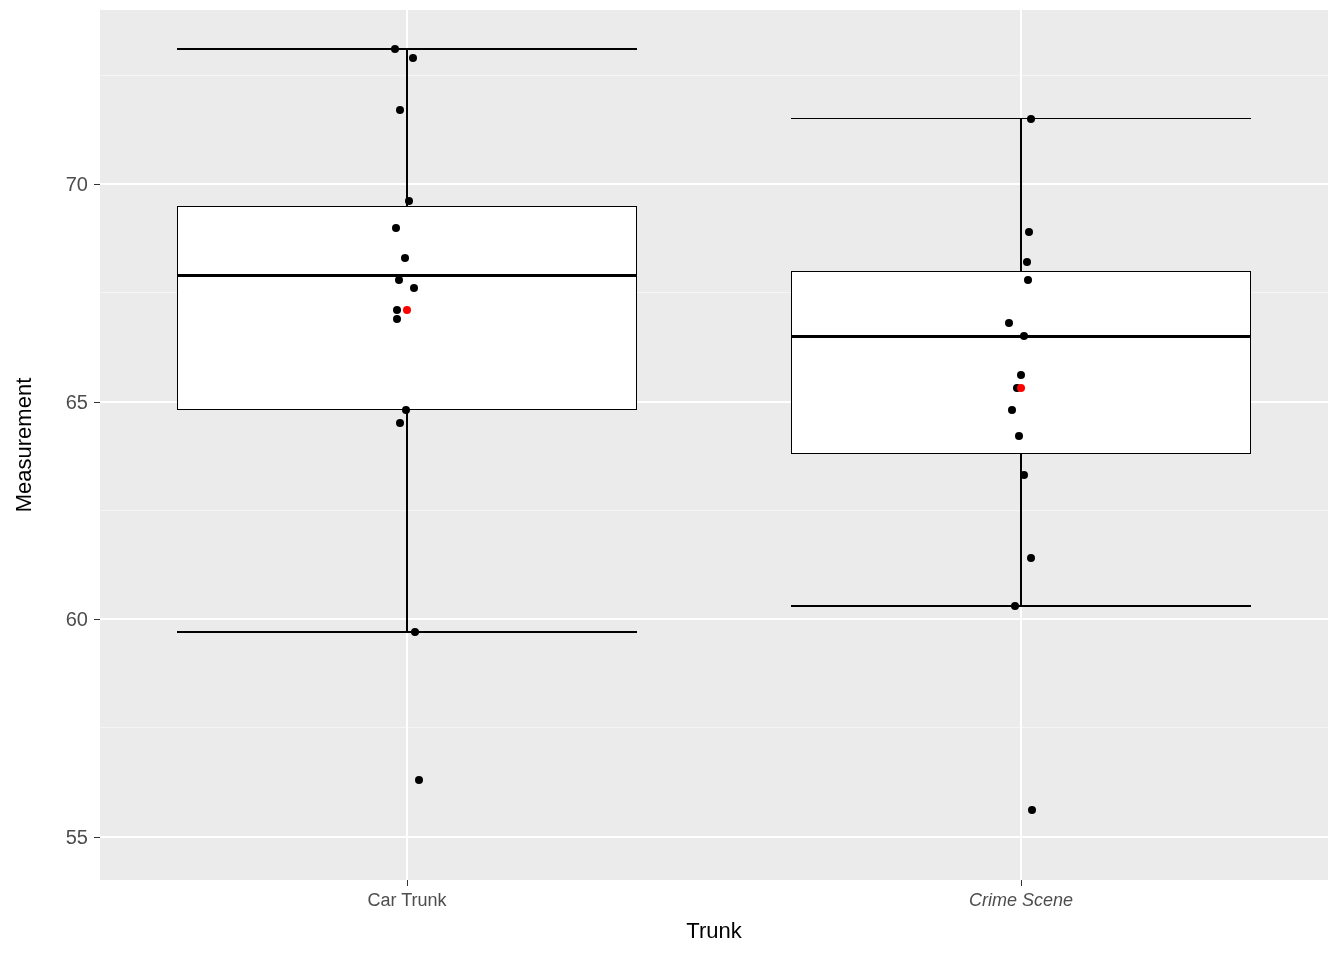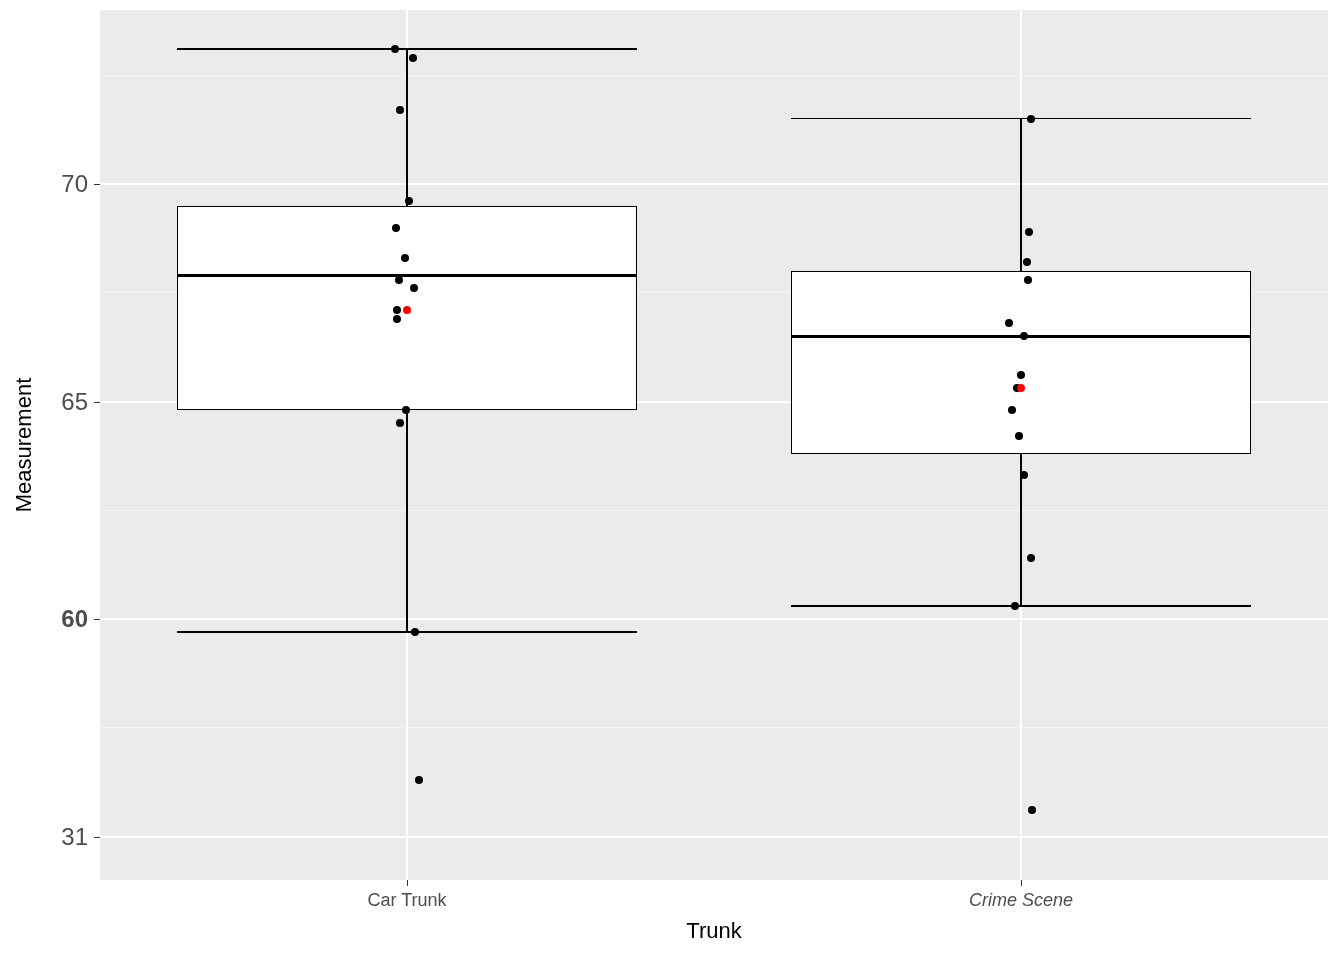--- a/index.html
+++ b/index.html
@@ -52,21 +52,21 @@
   .tick-v {
     position: absolute;
     width: 1px;
     height: 6px;
     background: #333333;
   }
   .y-tick-label {
     position: absolute;
     right: 0;
     transform: translateY(-50%);
-    font-size: 24px;
+    font-size: 20px;
     color: #4d4d4d;
     text-align: right;
   }
   .x-tick-label {
     position: absolute;
     top: 0;
     transform: translateX(-50%);
     font-size: 18px;
     color: #4d4d4d;
     white-space: nowrap;
@@ -177,23 +177,23 @@
       <div class="dot" style="left: 924.135px; top: 465.45px;"></div>
       <div class="dot" style="left: 930.823px; top: 548.1px;"></div>
       <div class="dot" style="left: 915.351px; top: 595.95px;"></div>
       <div class="dot" style="left: 932.254px; top: 800.4px;"></div>
       <div class="dot mean" style="left: 921px; top: 378.45px;"></div>
     </div>
 
   <div class="axis-title-y" id="ylab" style="left: 24px; top: 445px;">Measurement</div>
   <div class="axis-title-x" id="xlab" style="left: 714px; top: 918px;">Trunk</div>
 <div class="tick-h" style="left: 94px; top: 836.5px;"></div>
-    <div class="y-tick-label" style="top: 836.5px; left: 0px; width: 88px;">31</div>
+    <div class="y-tick-label" style="top: 836.5px; left: 0px; width: 88px;">55</div>
     <div class="tick-h" style="left: 94px; top: 619px;"></div>
-    <div class="y-tick-label" style="top: 619px; left: 0px; width: 88px; font-weight: bold;">60</div>
+    <div class="y-tick-label" style="top: 619px; left: 0px; width: 88px;">60</div>
     <div class="tick-h" style="left: 94px; top: 401.5px;"></div>
     <div class="y-tick-label" style="top: 401.5px; left: 0px; width: 88px;">65</div>
     <div class="tick-h" style="left: 94px; top: 184px;"></div>
     <div class="y-tick-label" style="top: 184px; left: 0px; width: 88px;">70</div>
     <div class="tick-v" style="left: 407px; top: 880px;"></div>
     <div class="x-tick-label" style="left: 407px; top: 890px;">Car Trunk</div>
     <div class="tick-v" style="left: 1021px; top: 880px;"></div>
     <div class="x-tick-label" style="left: 1021px; top: 890px; font-style: italic;">Crime Scene</div>
   </div>
 

